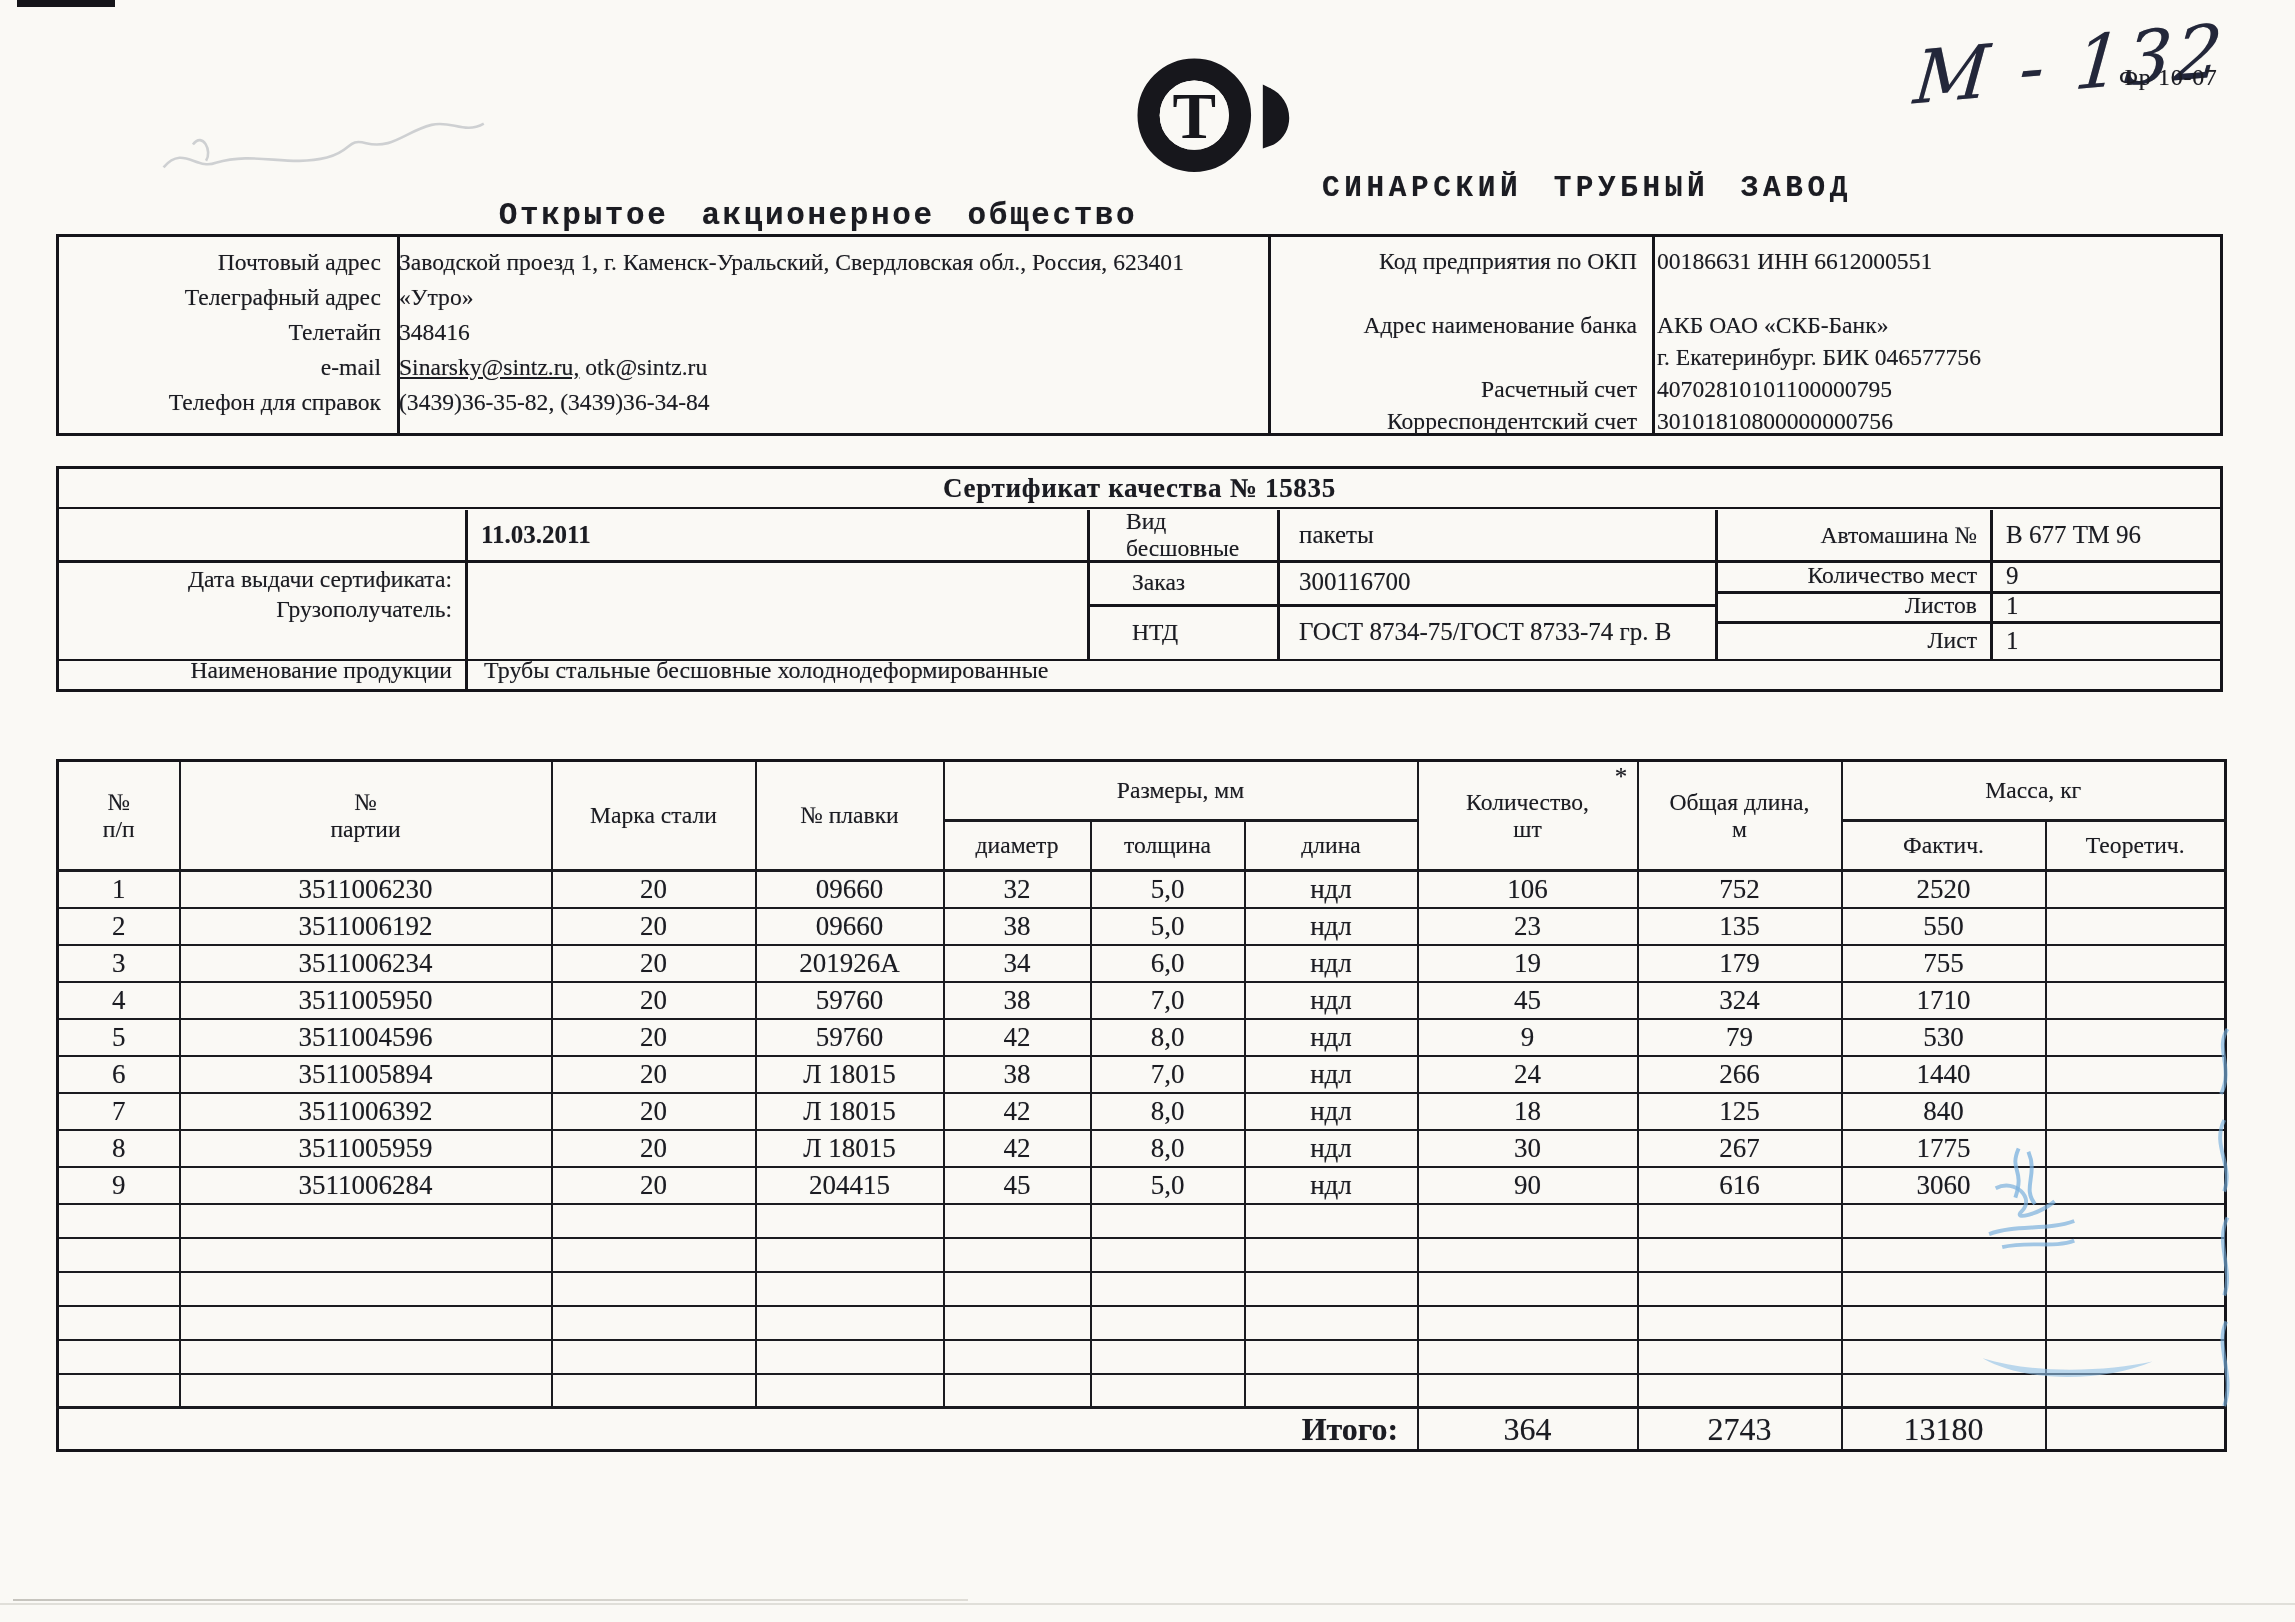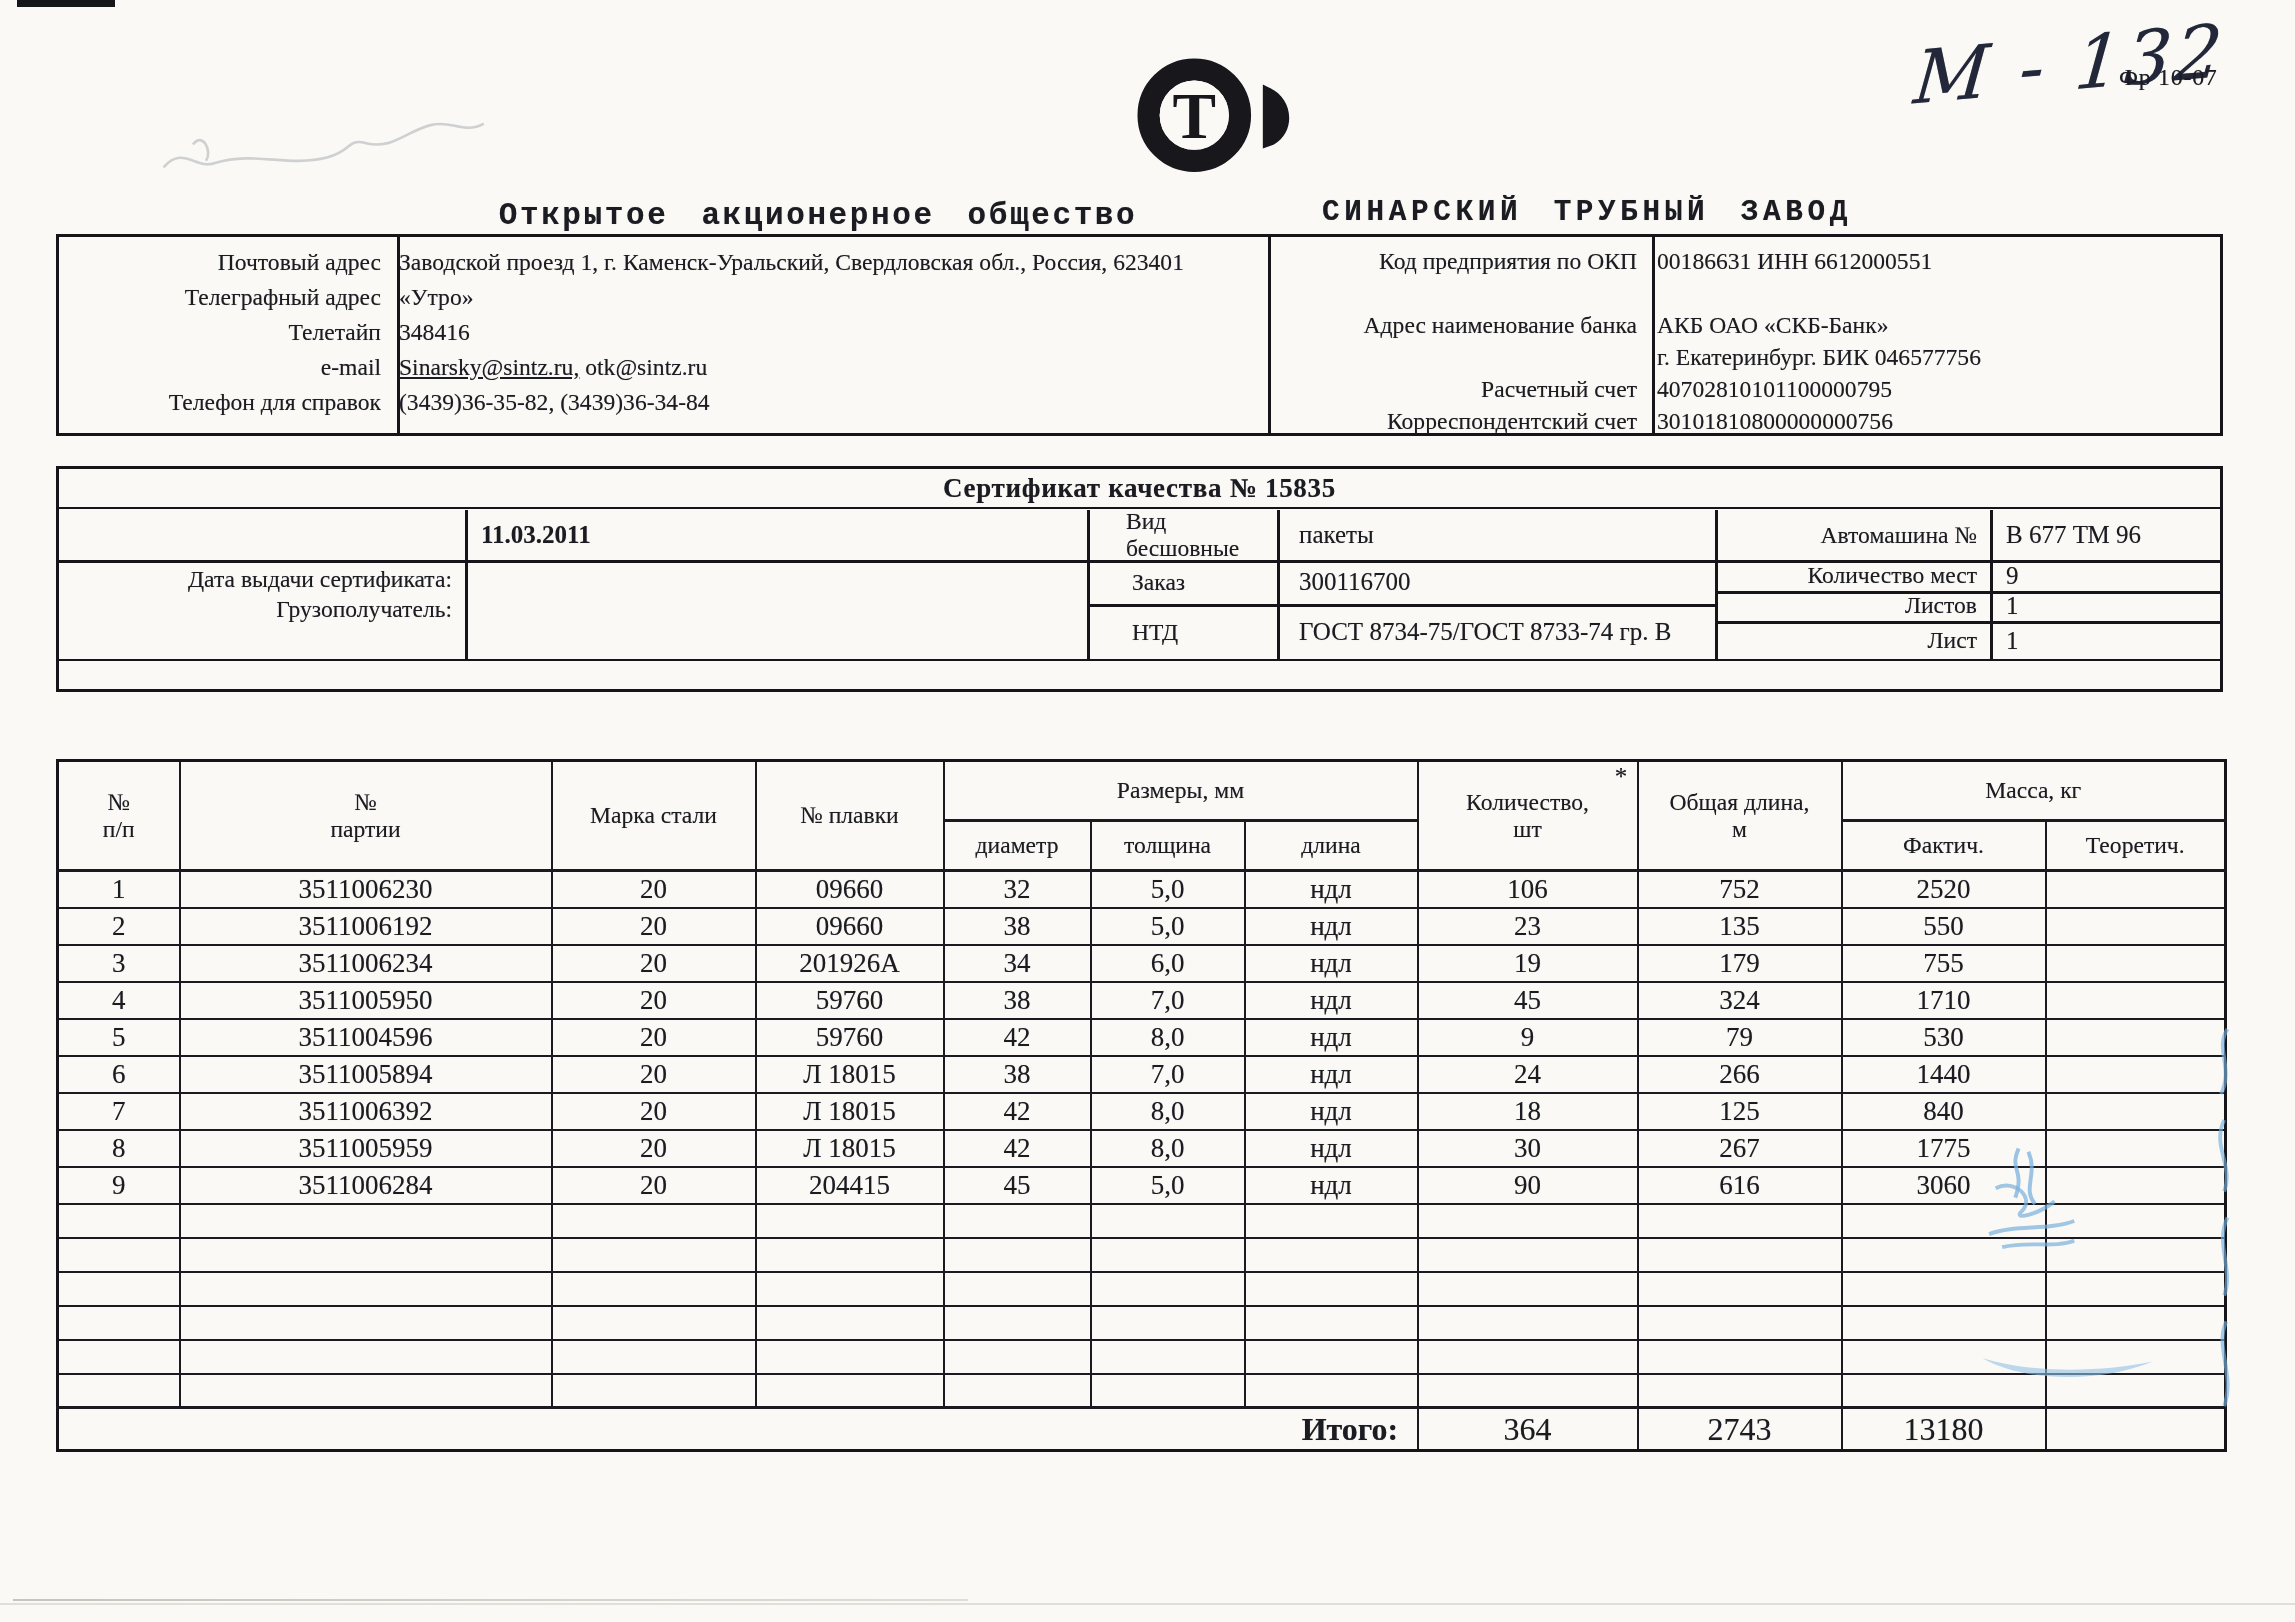--- a/index.html
+++ b/index.html
@@ -21,21 +21,21 @@
     color:#23273a; transform:rotate(-5deg) skewX(-10deg);
     font-family:"DejaVu Serif",serif; letter-spacing:3.9px; white-space:nowrap;
   }
   .form-code{ left:2119px; top:64px; font-size:24px; letter-spacing:0.7px;}
   .headline-left{
     left:432px; top:198px; width:772px; text-align:center;
     font-family:"Liberation Mono","DejaVu Sans Mono",monospace;
     font-weight:bold; font-size:31px; letter-spacing:2.6px; word-spacing:11.8px;
   }
   .headline-right{
-    left:1286px; top:196px; width:602px; text-align:center;
+    left:1286px; top:172px; width:602px; text-align:center;
     font-family:"Liberation Mono","DejaVu Sans Mono",monospace;
     font-weight:bold; font-size:29.4px; letter-spacing:4.6px; word-spacing:9.2px;
   }
 
   
   .block-a{ left:56px; top:234px; width:2167px; height:202px;
     border:3.3px solid #15151a; box-sizing:border-box;}
   .block-a .v{position:absolute; top:0; bottom:0; width:2.6px; background:#15151a;}
   .col-abs{position:absolute; top:0; bottom:0; font-size:23.6px;}
   .contact-labels{ left:0; width:322px; text-align:right; padding:7.9px 11.8px 0 0;}
@@ -188,20 +188,25 @@
       <div class="abs cf-value txt center-y" style="left:1240px;top:94px;width:412px;height:56px;">ГОСТ 8734-75/ГОСТ 8733-74 гр. В</div>
 
       <div class="abs cf-label txt center-y right-al" style="left:1656px;top:50px;width:262px;height:31px;padding-right:10.5px;">Количество мест</div>
       <div class="abs cf-value txt center-y" style="left:1947px;top:50px;width:216px;height:31px;">9</div>
       <div class="abs cf-label txt center-y right-al" style="left:1656px;top:81px;width:262px;height:29.4px;padding-right:10.5px;">Листов</div>
       <div class="abs cf-value txt center-y" style="left:1947px;top:81px;width:216px;height:29.4px;">1</div>
       <div class="abs cf-label txt center-y right-al" style="left:1656px;top:111px;width:262px;height:39px;padding-right:10.5px;">Лист</div>
       <div class="abs cf-value txt center-y" style="left:1947px;top:111px;width:216px;height:39px;">1</div>
     </div>
 
+    <div class="cert-naming">
+      <div class="cf-line-v" style="left:406px; top:0; bottom:0;"></div>
+      <div class="abs txt center-y right-al" style="left:0;top:0;width:393px;height:38px;font-size:23.6px;">Наименование продукции</div>
+      <div class="abs txt center-y" style="left:425px;top:0;width:1636px;height:38px;">Трубы  стальные бесшовные холоднодеформированные</div>
+    </div>
   </div>
 
   <div class="abs block-c">
     <table class="main">
       <colgroup>
         <col style="width:122px">
           <col style="width:372px">
           <col style="width:204px">
           <col style="width:188px">
         <col style="width:147px">

